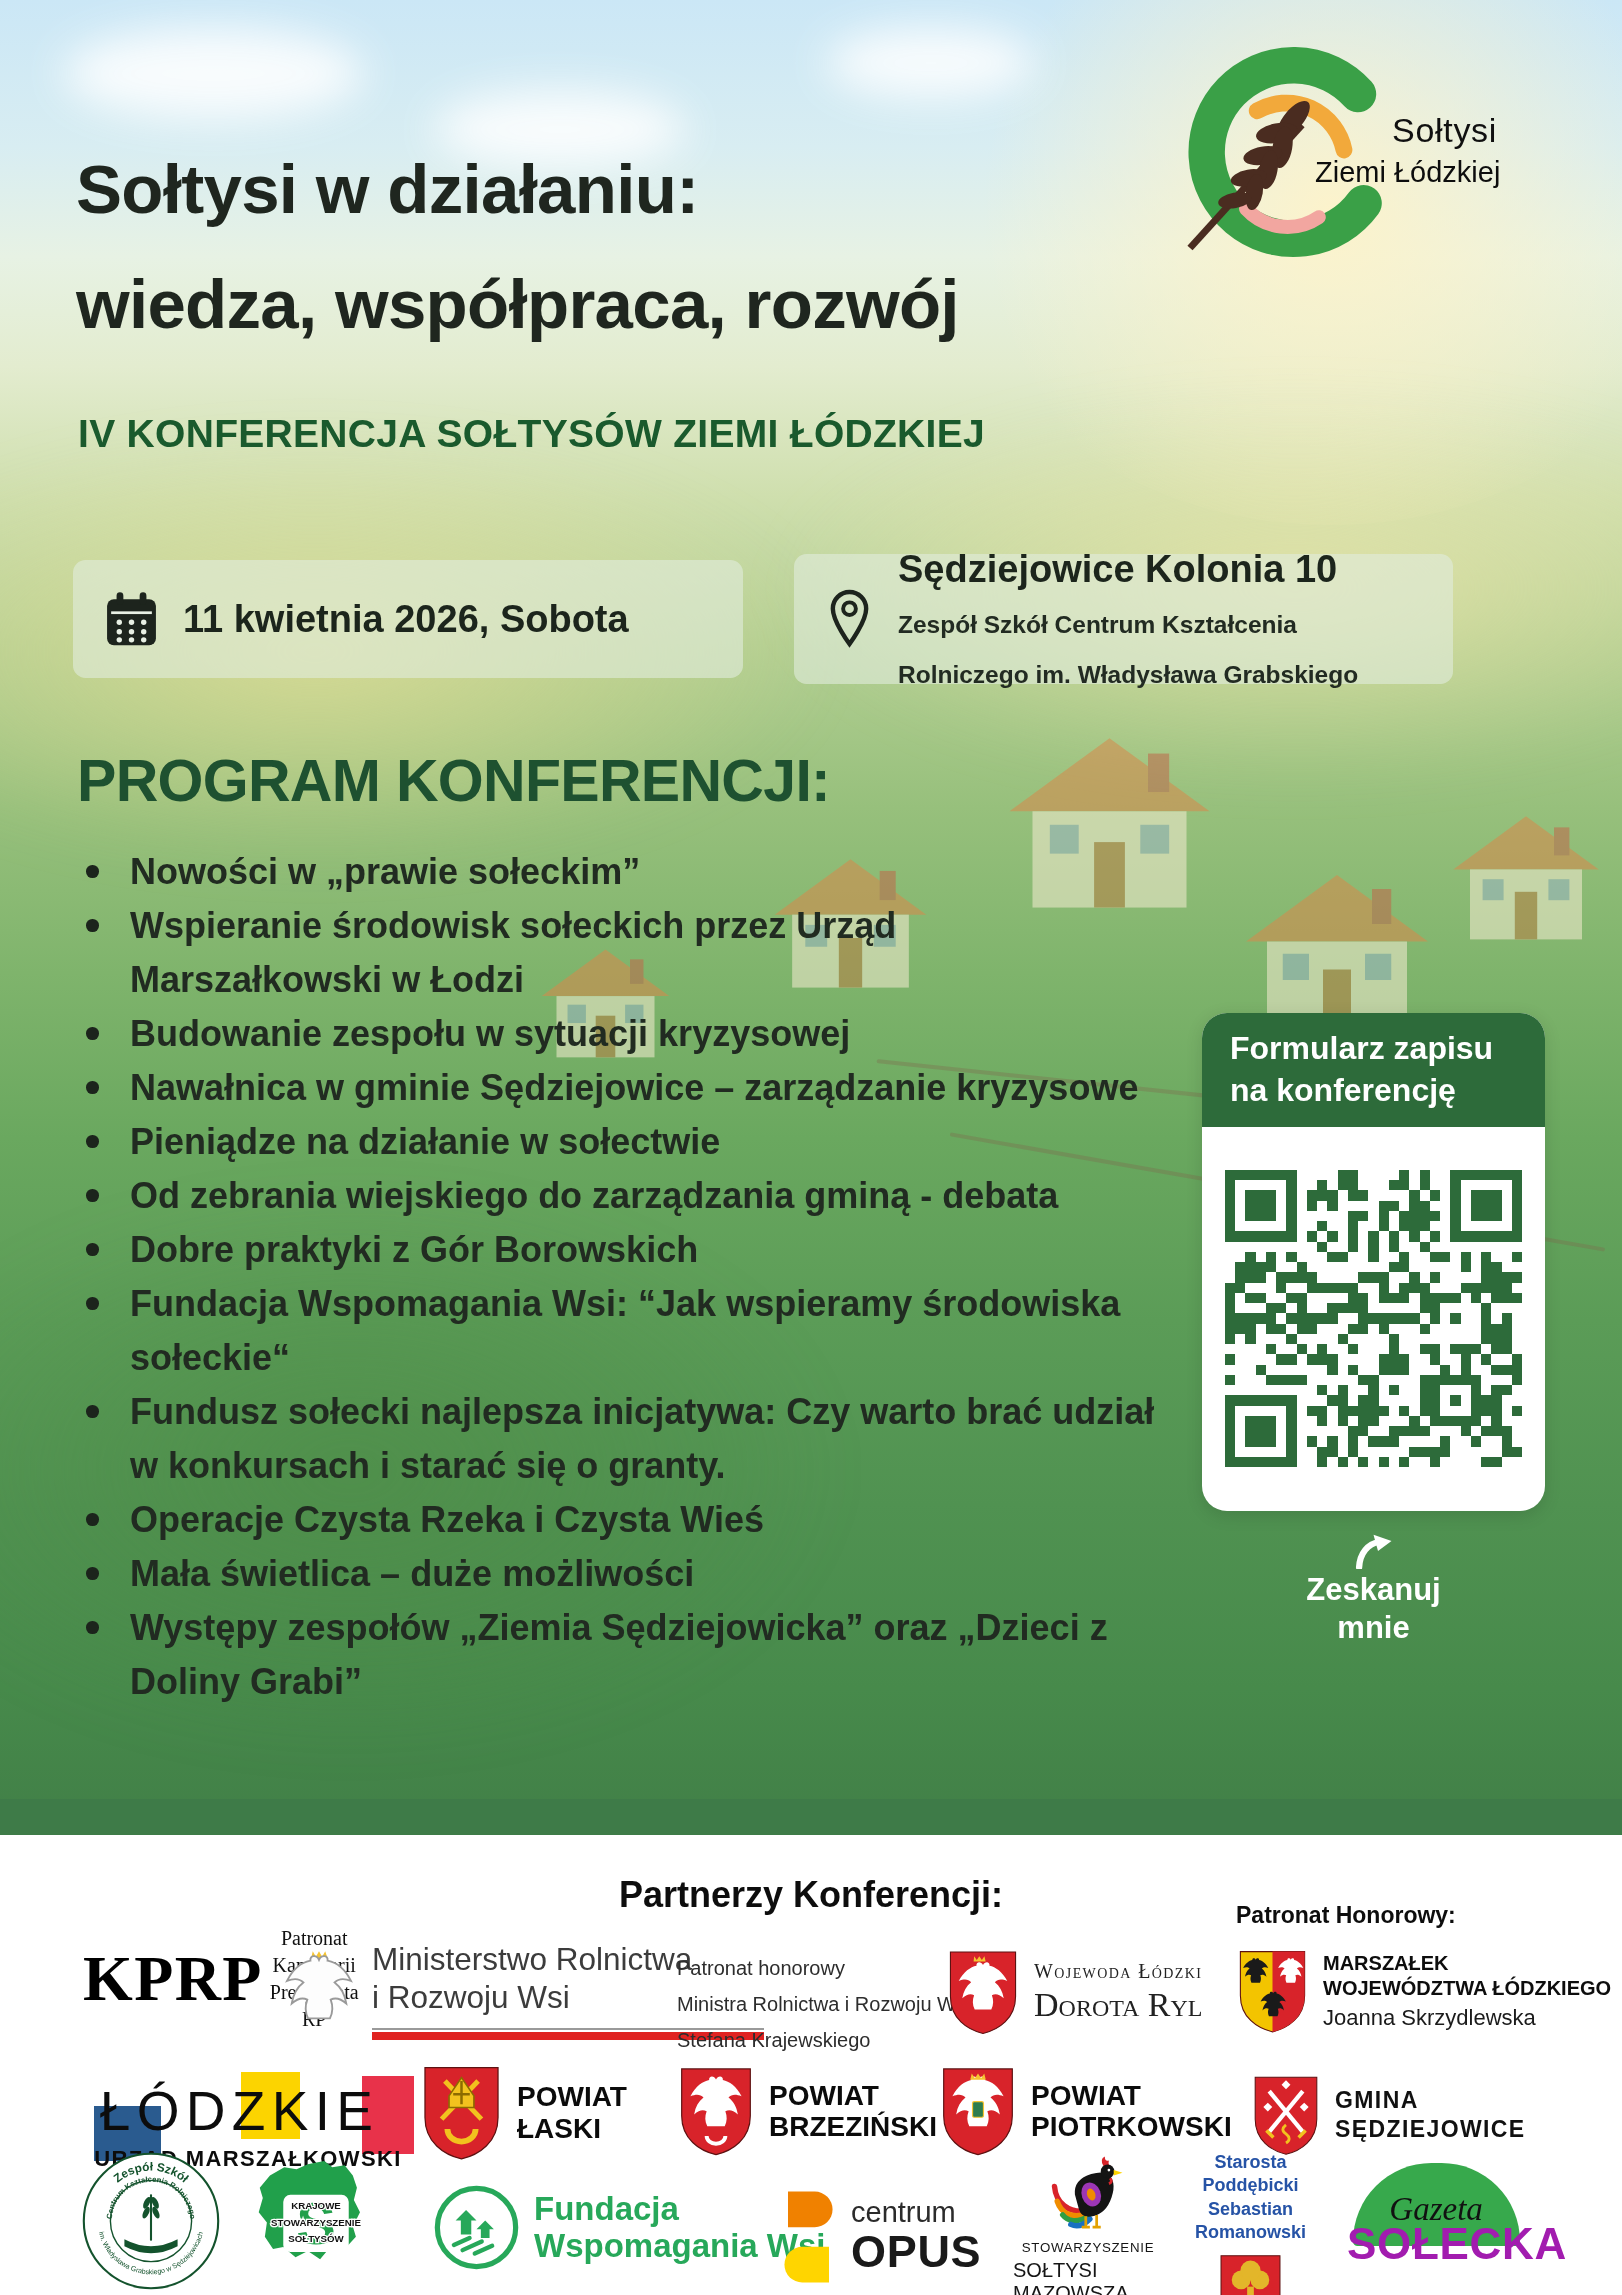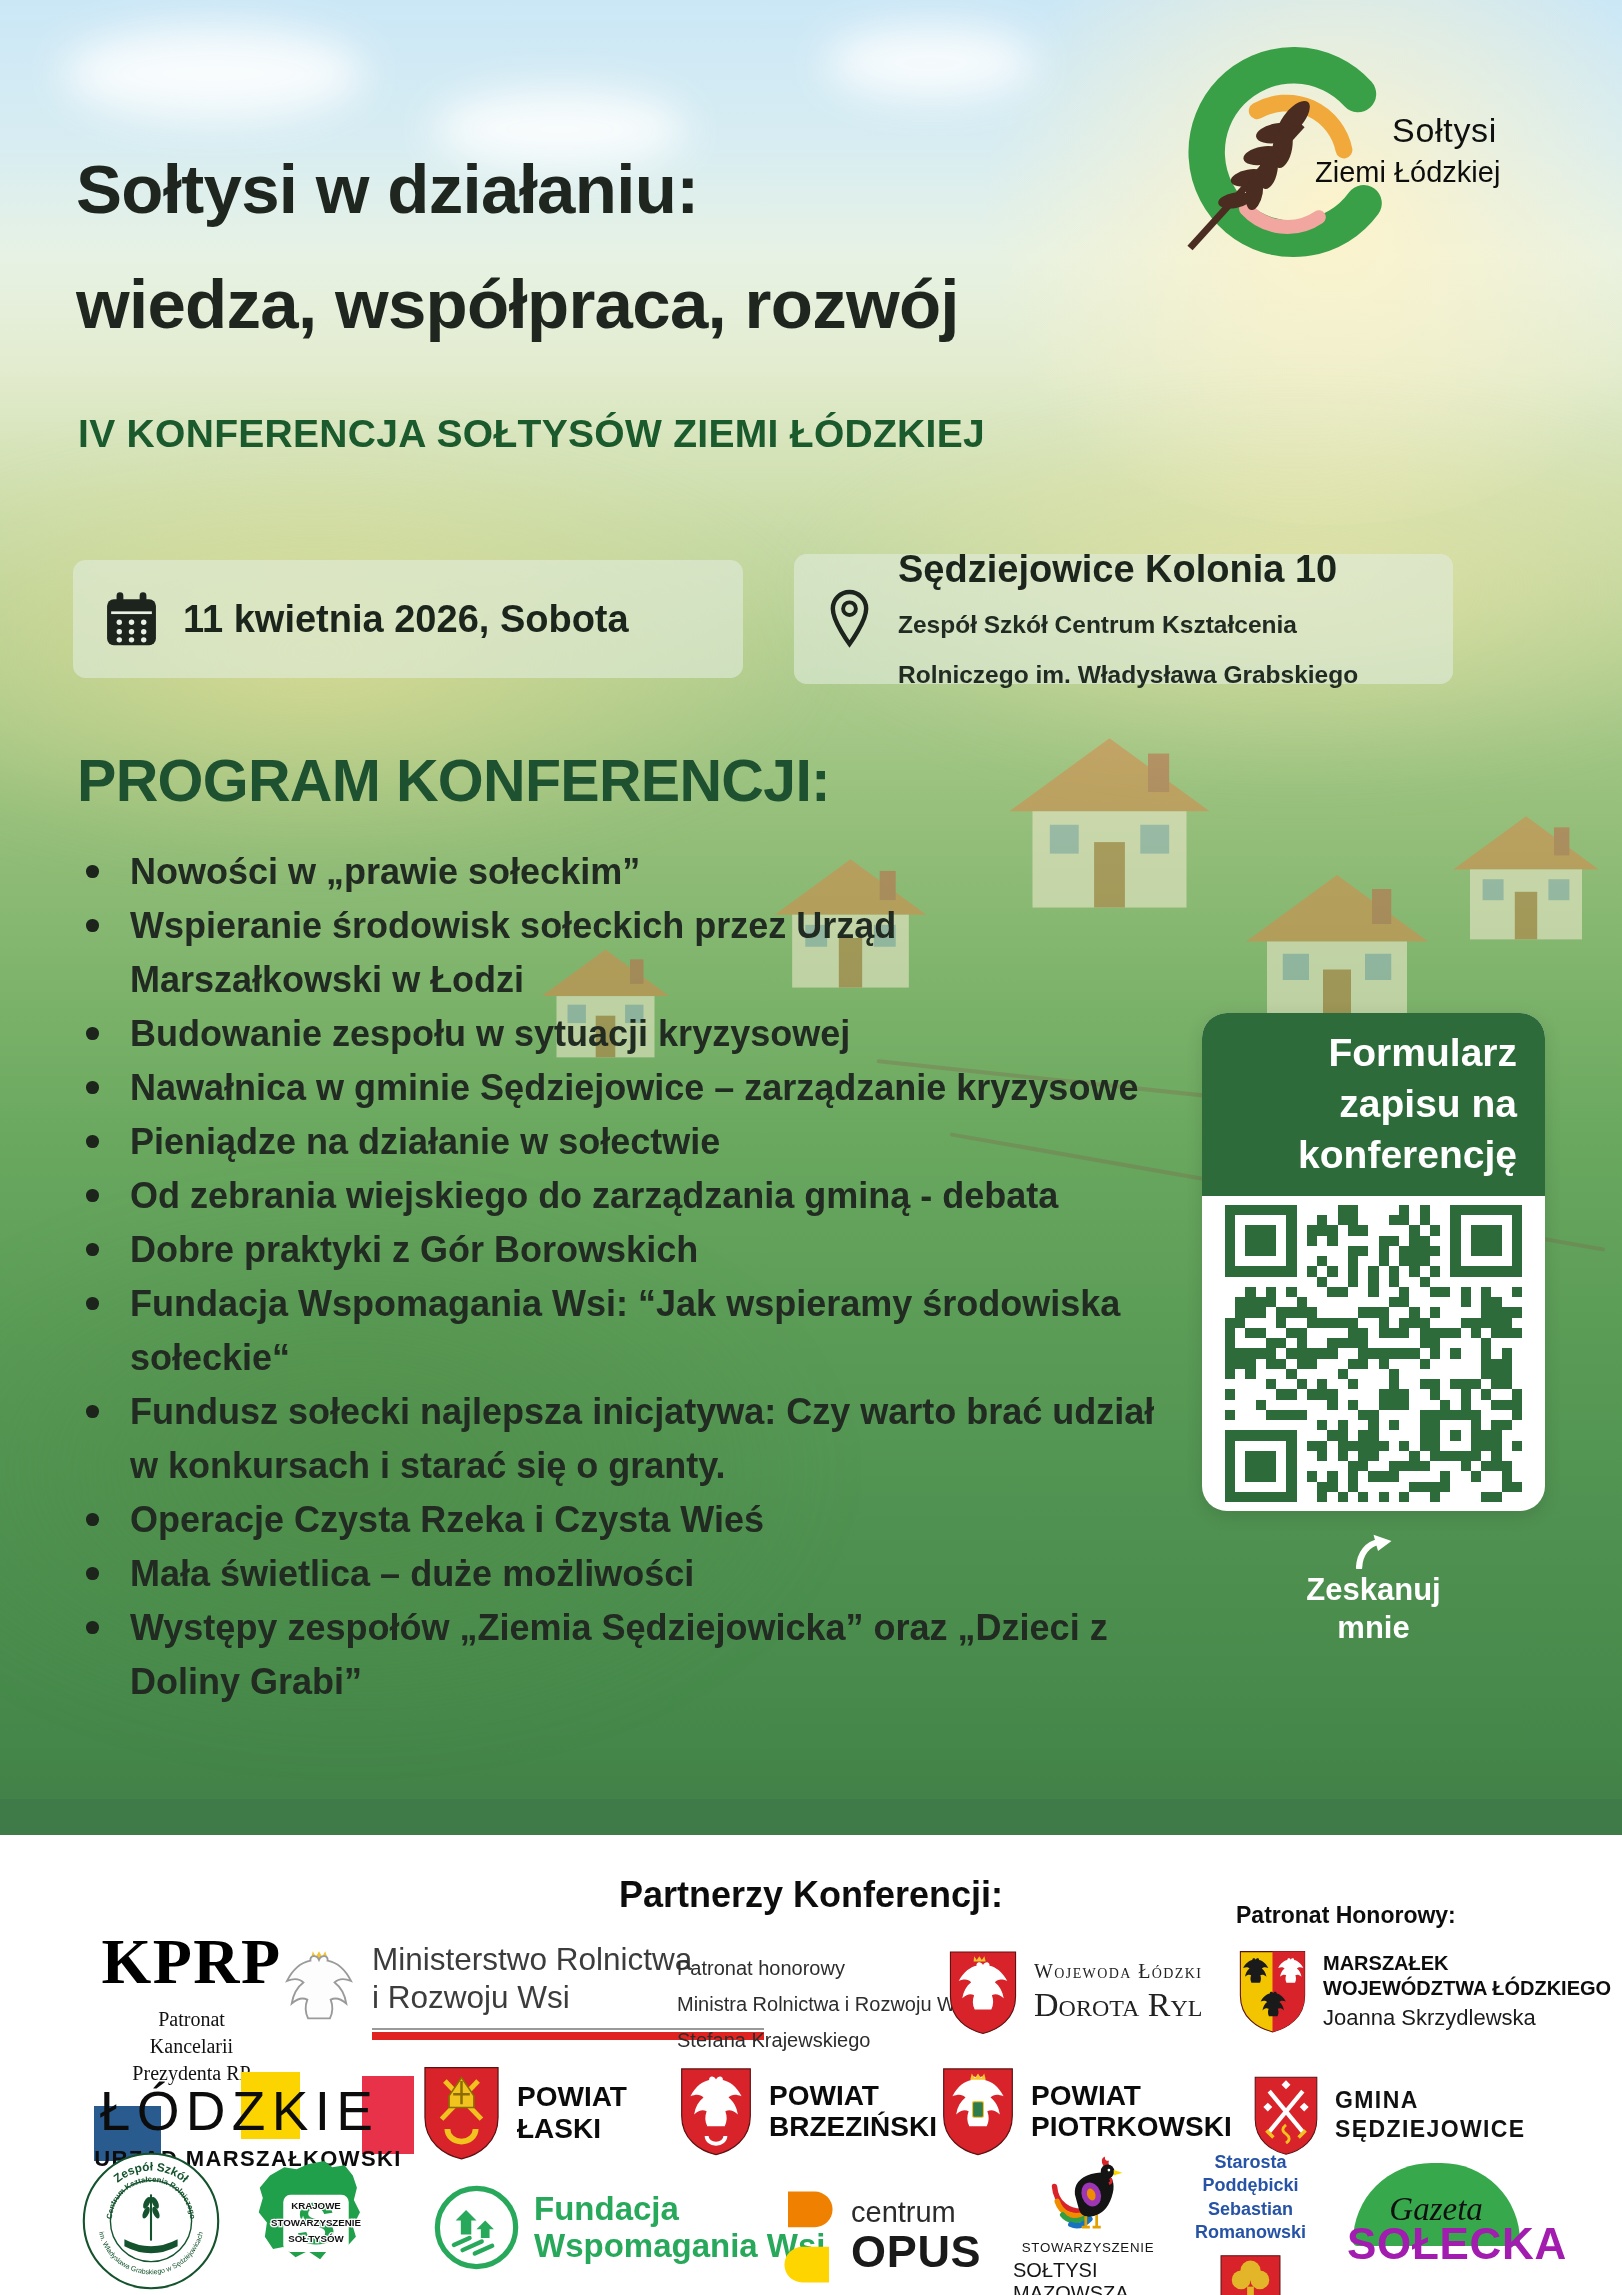--- a/index.html
+++ b/index.html
@@ -35,32 +35,32 @@
   .loc-title{font-size:38px;font-weight:700;color:#1c251c;}
   .loc-line{font-size:24.5px;font-weight:600;color:#222b22;line-height:1.25;}
   
   .prog-h{position:absolute;left:77px;top:747px;font-size:59px;font-weight:800;color:#1e5130;letter-spacing:-0.7px;}
   .prog{position:absolute;left:78px;top:845px;width:1078px;list-style:none;margin:0;padding:0;}
   .prog li{position:relative;padding-left:52px;font-size:36px;font-weight:600;color:#212b21;line-height:1.5;}
   .prog li::before{content:"";position:absolute;left:8.4px;top:20px;width:12.6px;height:12.6px;border-radius:50%;background:#1c241c;}
   
   .qr-card{position:absolute;left:1202px;top:1013px;width:343px;height:498px;border-radius:25px;
     background:#fff;box-shadow:0 4.2px 17px rgba(0,0,0,.12);overflow:hidden;display:flex;flex-direction:column;}
-  .qr-head{background:#2d6b3a;color:#fff;font-size:39px;font-weight:700;text-align:right;
+  .qr-head{background:#2d6b3a;color:#fff;font-size:32px;font-weight:700;text-align:left;
     padding:15.4px 28px;line-height:1.3;}
   .qr-body{flex:1;display:flex;align-items:center;justify-content:center;}
   .qr-svg{width:297px;height:297px;}
   .scanme{position:absolute;left:1202px;top:1533px;width:343px;text-align:center;color:#fff;}
   .scanme .txt{font-size:31px;font-weight:600;line-height:1.22;}
   
   .partners{position:absolute;left:0;top:1835px;width:1622px;height:460px;background:#fff;}
   .p-head{position:absolute;left:0;top:39px;width:100%;text-align:center;font-size:36px;font-weight:800;color:#0d0d0d;}
   .pblock{position:absolute;display:flex;align-items:center;gap:14px;}
   .col{display:flex;flex-direction:column;}
-  .kprp{left:83px;top:90px;width:217px;flex-direction:column;gap:7px;}
+  .kprp{left:83px;top:90px;width:217px;flex-direction:row;gap:7px;}
   .kprp-word{font-family:"Liberation Serif",serif;font-size:64px;font-weight:700;letter-spacing:1.4px;color:#000;}
   .kprp-cap{font-family:"Liberation Serif",serif;font-size:20px;color:#111;text-align:center;line-height:1.35;}
   .ministry{left:280px;top:105px;}
   .min-name{font-size:31.5px;color:#3c3c3c;line-height:1.22;}
   .min-rule{height:2.1px;background:#9a9a9a;margin-top:11.2px;}
   .min-rule-red{height:7.7px;background:#e02321;margin-top:2.1px;}
   .patronage{left:677px;top:119px;font-size:20px;color:#2d2d2d;line-height:1.4;}
   .wojew{left:946px;top:105px;}
   .woj-t{font-family:"Liberation Serif",serif;font-variant:small-caps;font-size:20px;letter-spacing:1.4px;color:#222;}
   .woj-n{font-family:"Liberation Serif",serif;font-variant:small-caps;font-size:34px;color:#222;margin-top:2.8px;}

